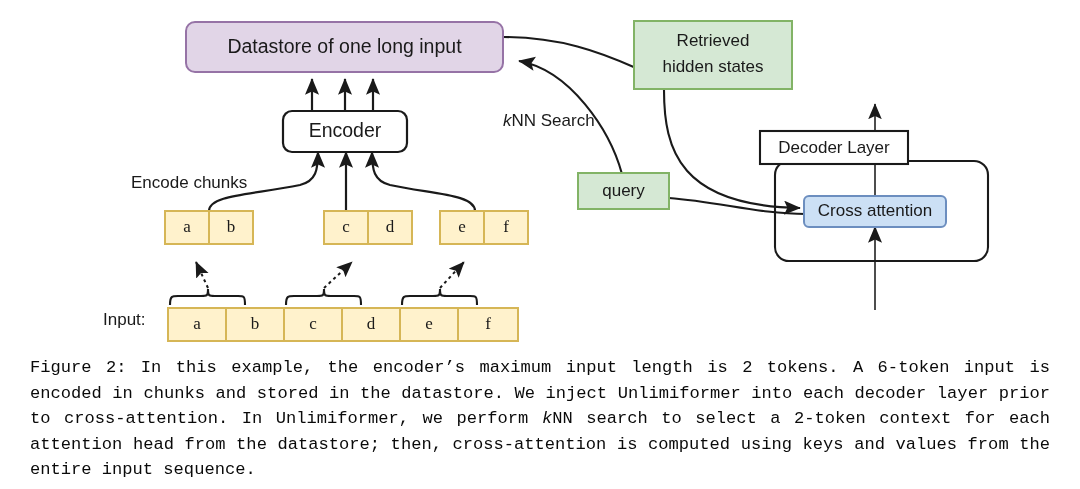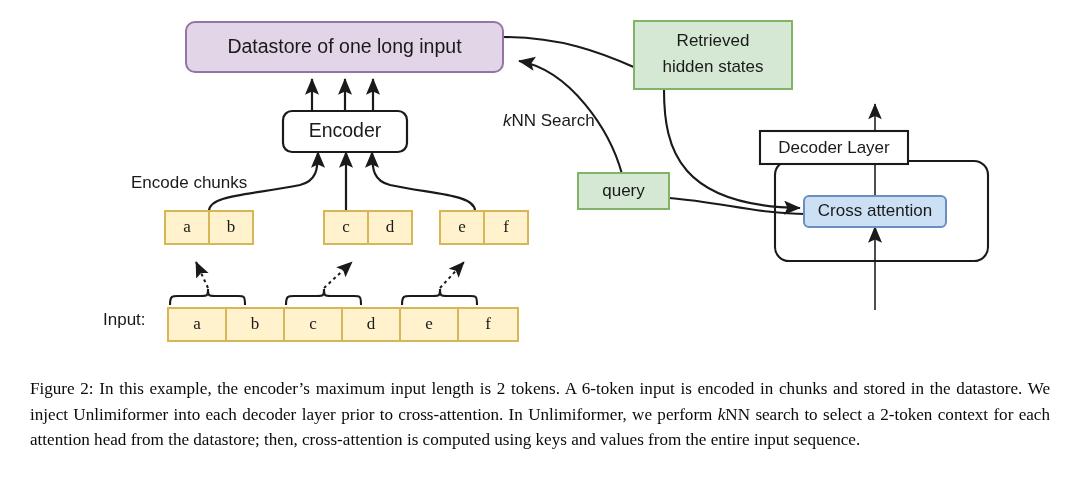--- a/index.html
+++ b/index.html
@@ -32,23 +32,23 @@
   .serif-label {
     font-family: "Liberation Serif", serif;
     fill: #1a1a1a;
     text-anchor: middle;
     dominant-baseline: middle;
   }
 
   #caption {
     position: absolute;
     left: 30px;
-    top: 376px;
+    top: 355px;
     width: 1020px;
-    font-family: Liberation Serif, serif;
+    font-family: Liberation Mono, monospace;
     font-size: 17.1px;
     line-height: 25.5px;
     color: #0a0a0a;
     text-align: justify;
     text-justify: inter-word;
   }
   #caption .k { font-style: italic; }
 </style>
 </head>
 <body>

